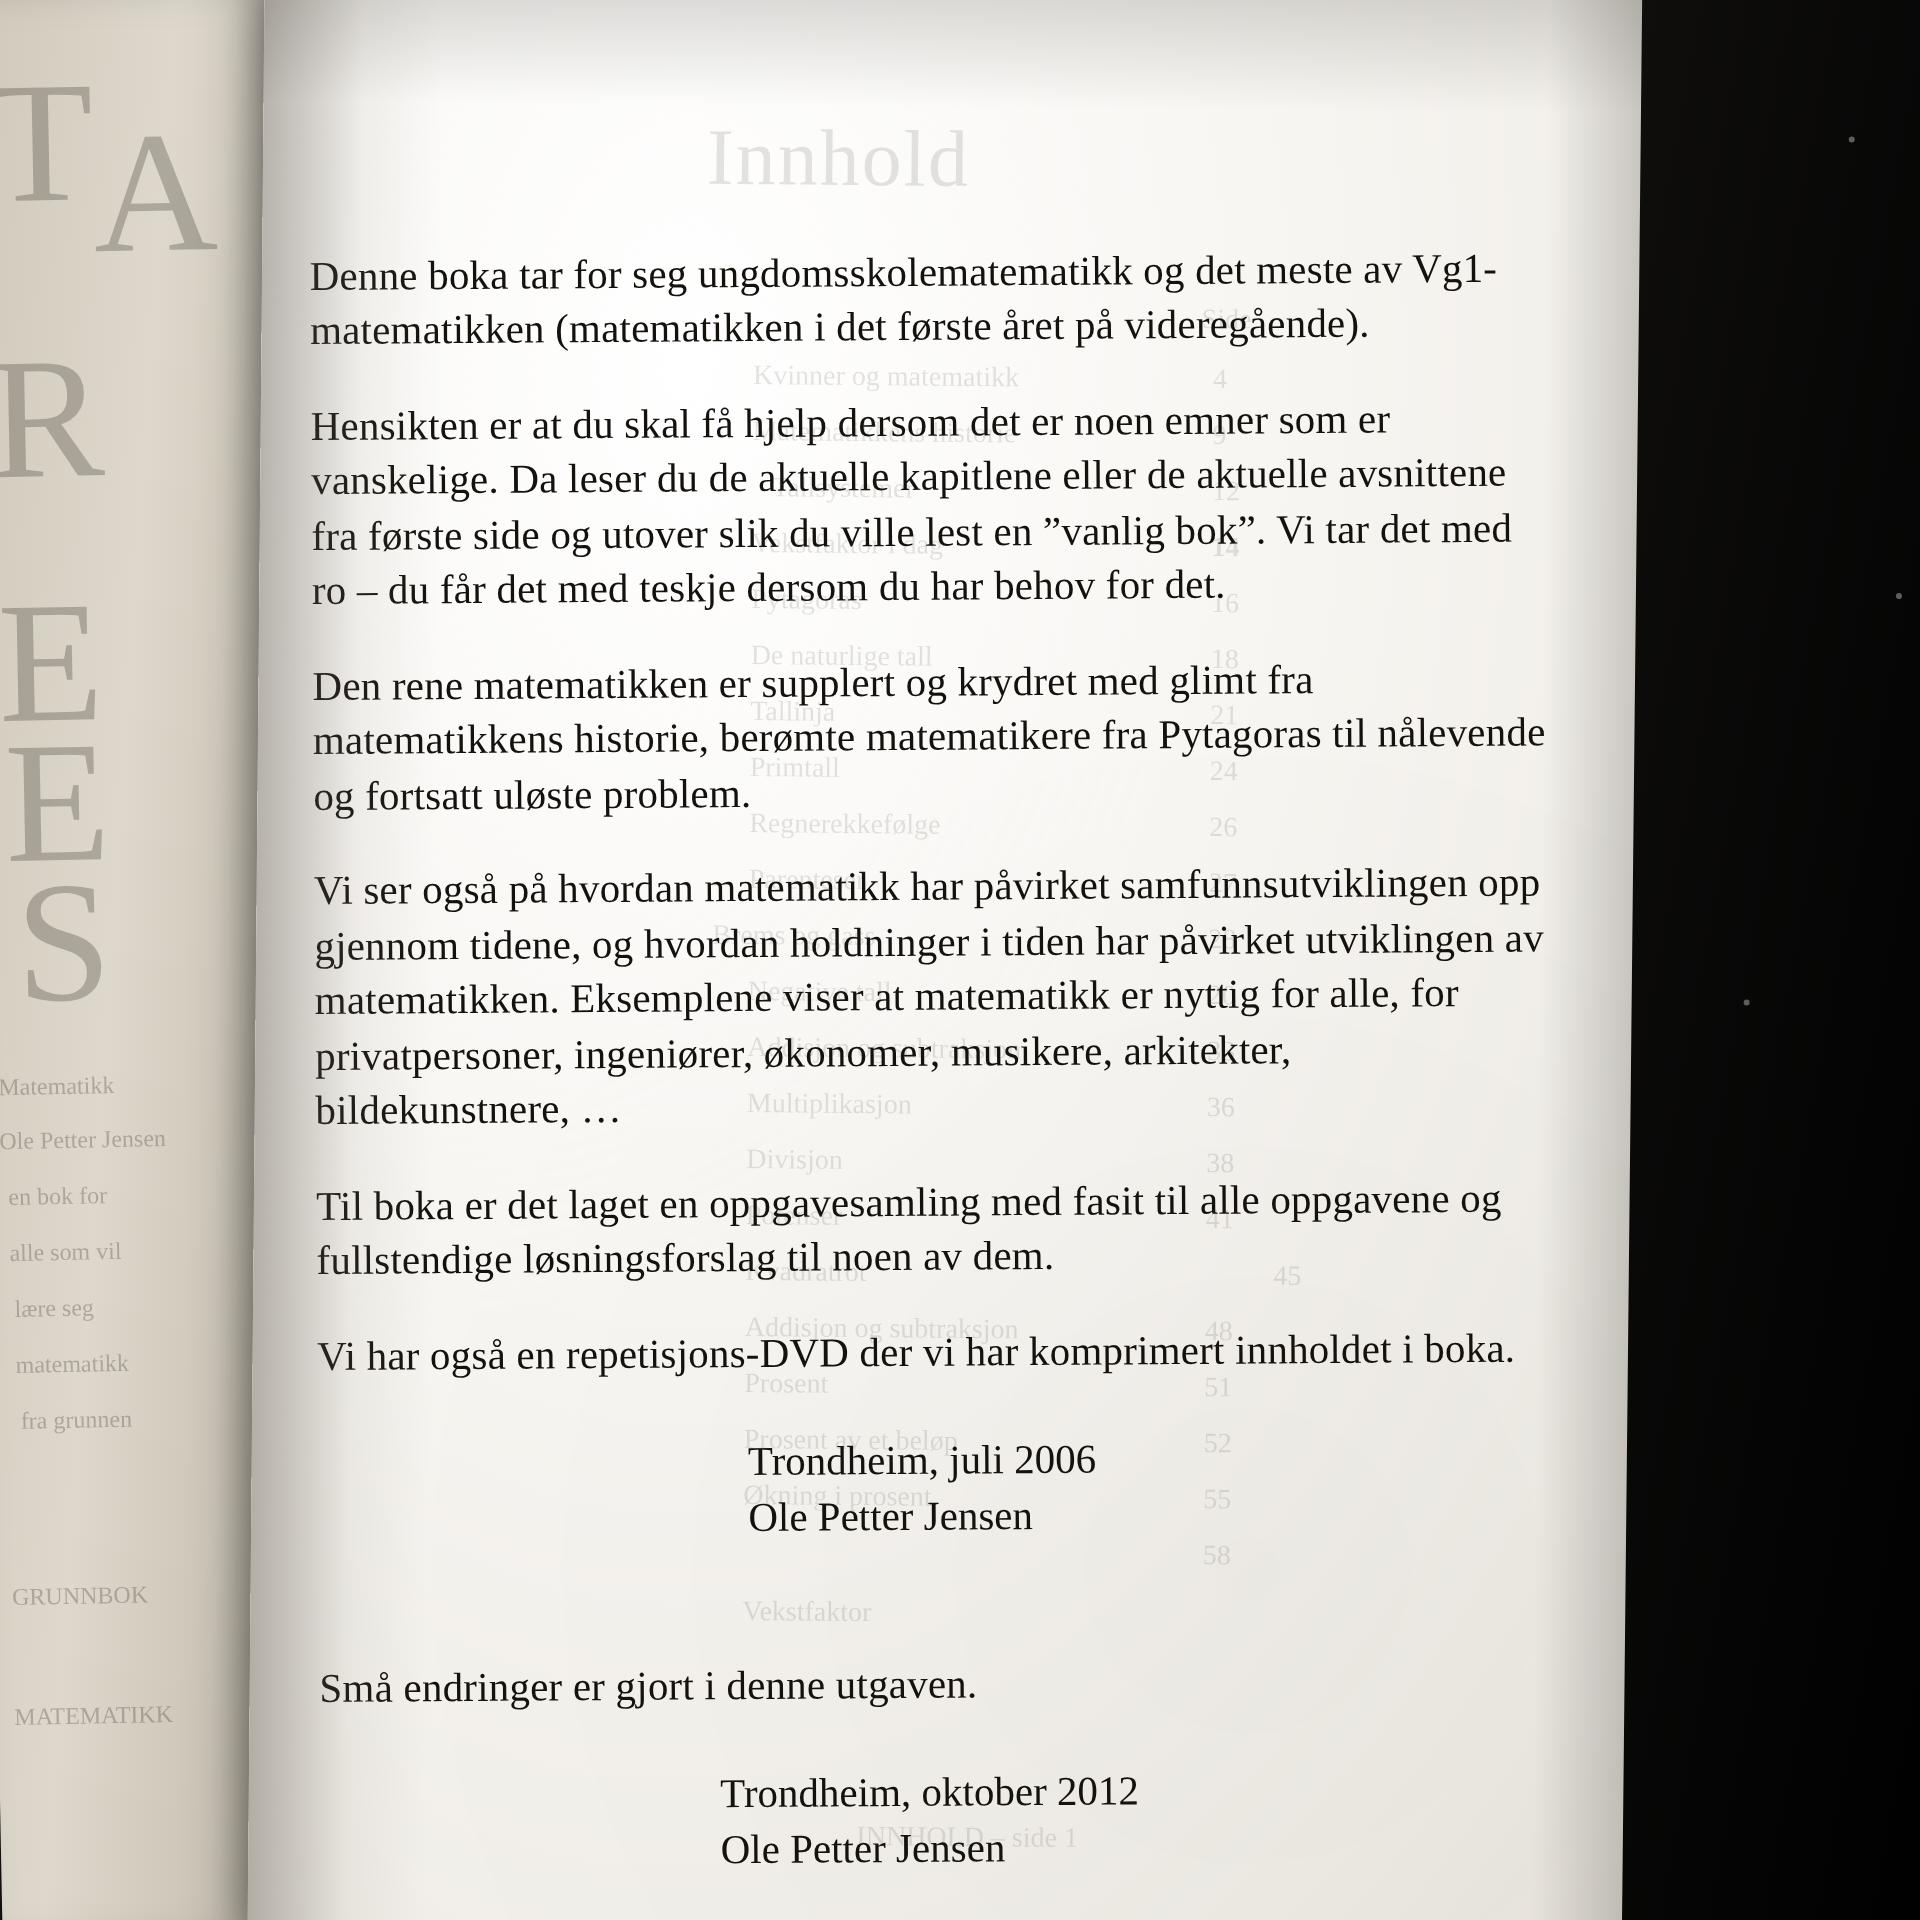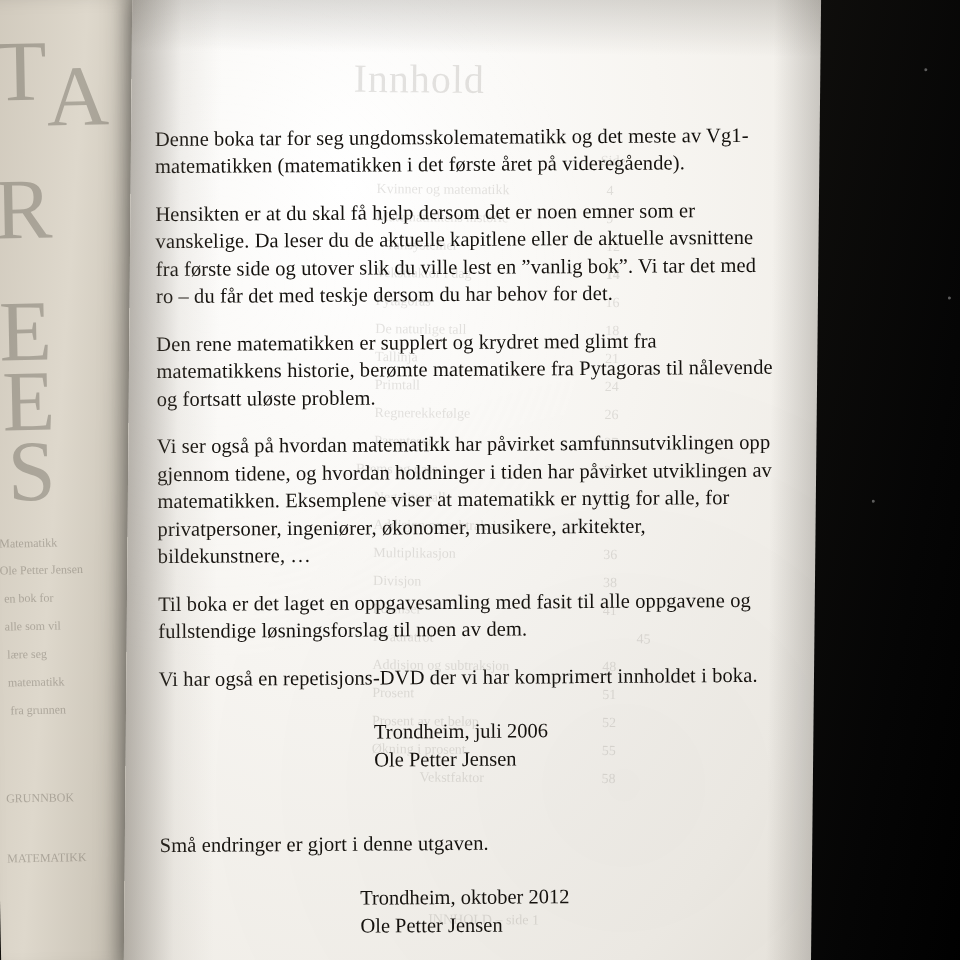--- a/index.html
+++ b/index.html
@@ -259,21 +259,21 @@
       <div class="st-line" style="left:246px; top:646px;">Kvadratrot</div>
       <div class="st-num" style="left:476px; top:646px;margin-left:34px;">45</div>
       <div class="st-line" style="left:246px; top:674px;">Addisjon og subtraksjon</div>
       <div class="st-num" style="left:476px; top:674px;">48</div>
       <div class="st-line" style="left:246px; top:702px;">Prosent</div>
       <div class="st-num" style="left:476px; top:702px;">51</div>
       <div class="st-line" style="left:246px; top:730px;">Prosent av et beløp</div>
       <div class="st-num" style="left:476px; top:730px;">52</div>
       <div class="st-line" style="left:246px; top:758px;">Økning i prosent</div>
       <div class="st-num" style="left:476px; top:758px;">55</div>
-      <div class="st-line" style="left:246px; top:786px;margin-left:48px;">Vekstfaktor</div>
+      <div class="st-line" style="left:246px; top:816px;">Vekstfaktor</div>
       <div class="st-num" style="left:476px; top:786px;">58</div>
       <div class="st-line" style="left:268px; top:928px;margin-left:36px;">INNHOLD – side 1</div>
     </div>
 
     <div class="content">
 
       <div class="body-col">
         <p class="para">Denne boka tar for seg ungdomsskolematematikk og det meste av Vg1-matematikken (matematikken i det første året på videregående).</p>
         <p class="para">Hensikten er at du skal få hjelp dersom det er noen emner som er vanskelige. Da leser du de aktuelle kapitlene eller de aktuelle avsnittene fra første side og utover slik du ville lest en ”vanlig bok”. Vi tar det med ro – du får det med teskje dersom du har behov for det.</p>
         <p class="para">Den rene matematikken er supplert og krydret med glimt fra matematikkens historie, berømte matematikere fra Pytagoras til nålevende og fortsatt uløste problem.</p>

